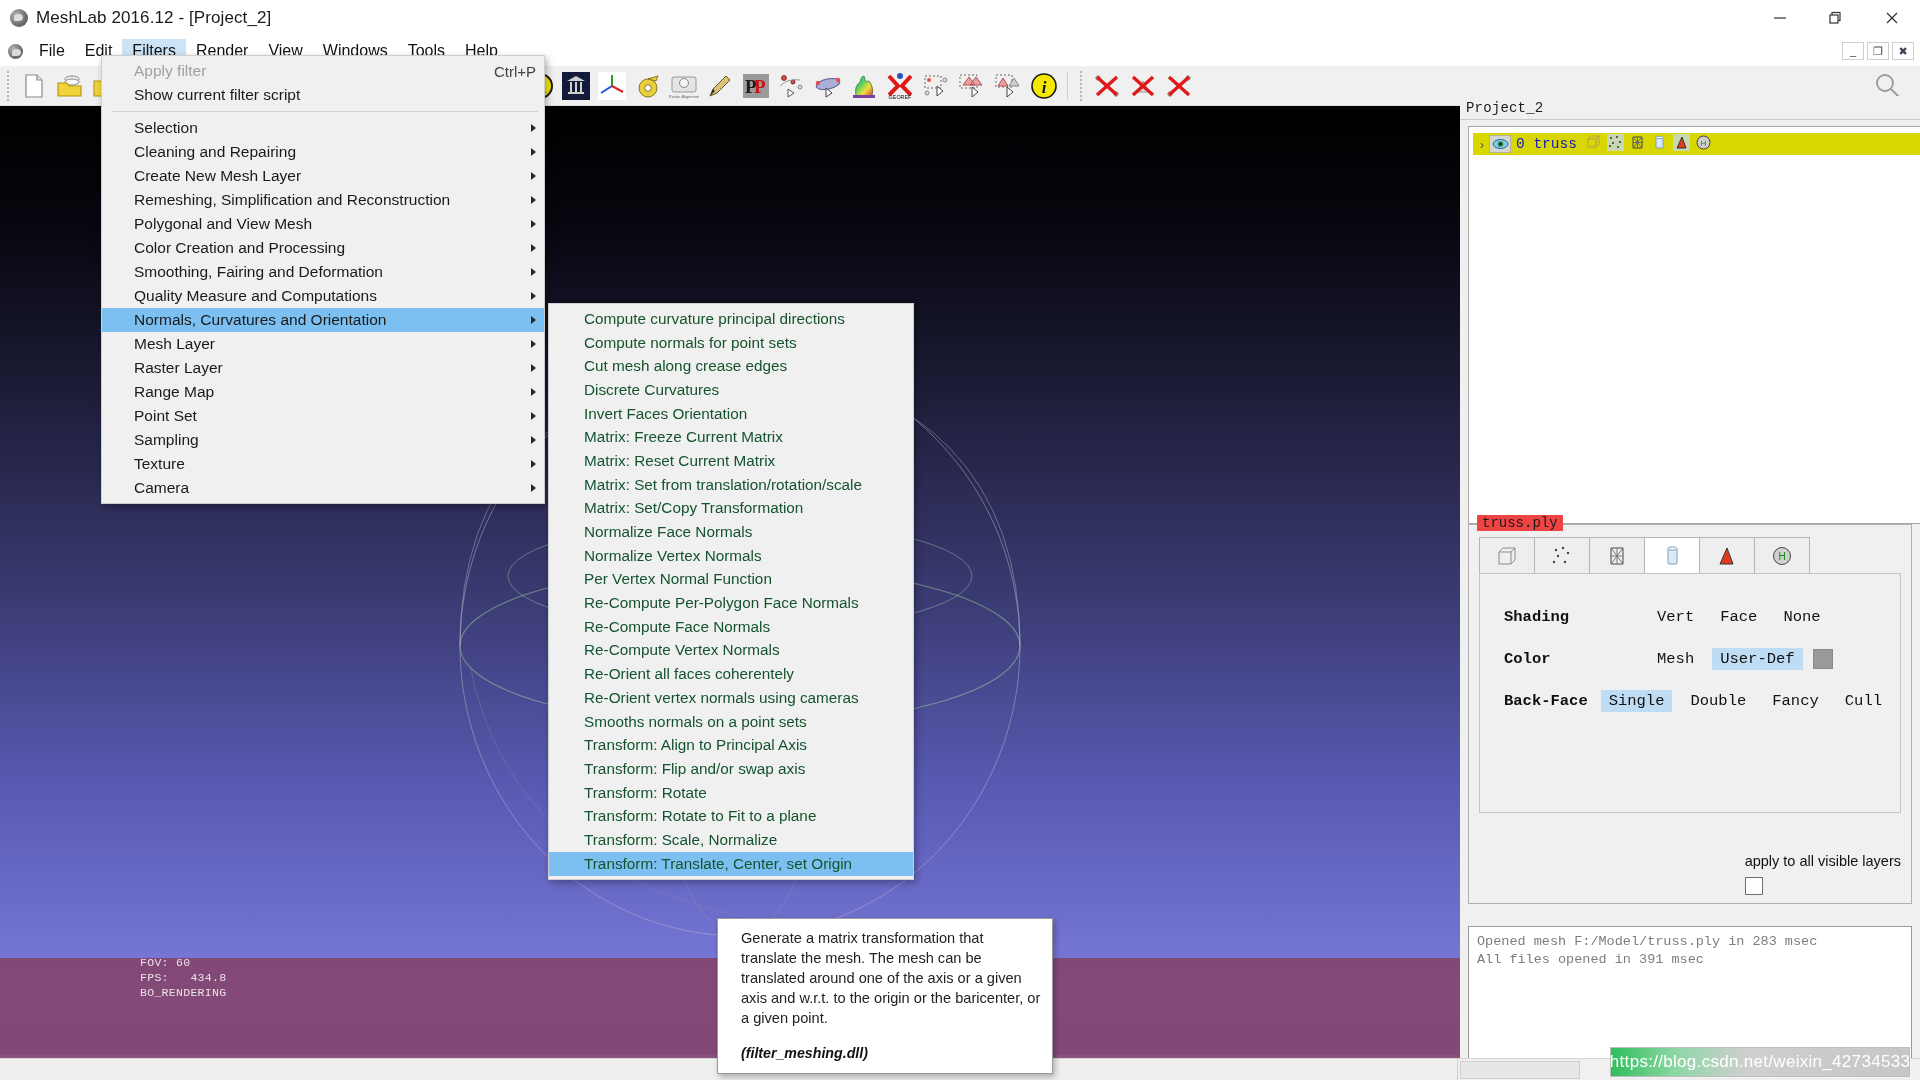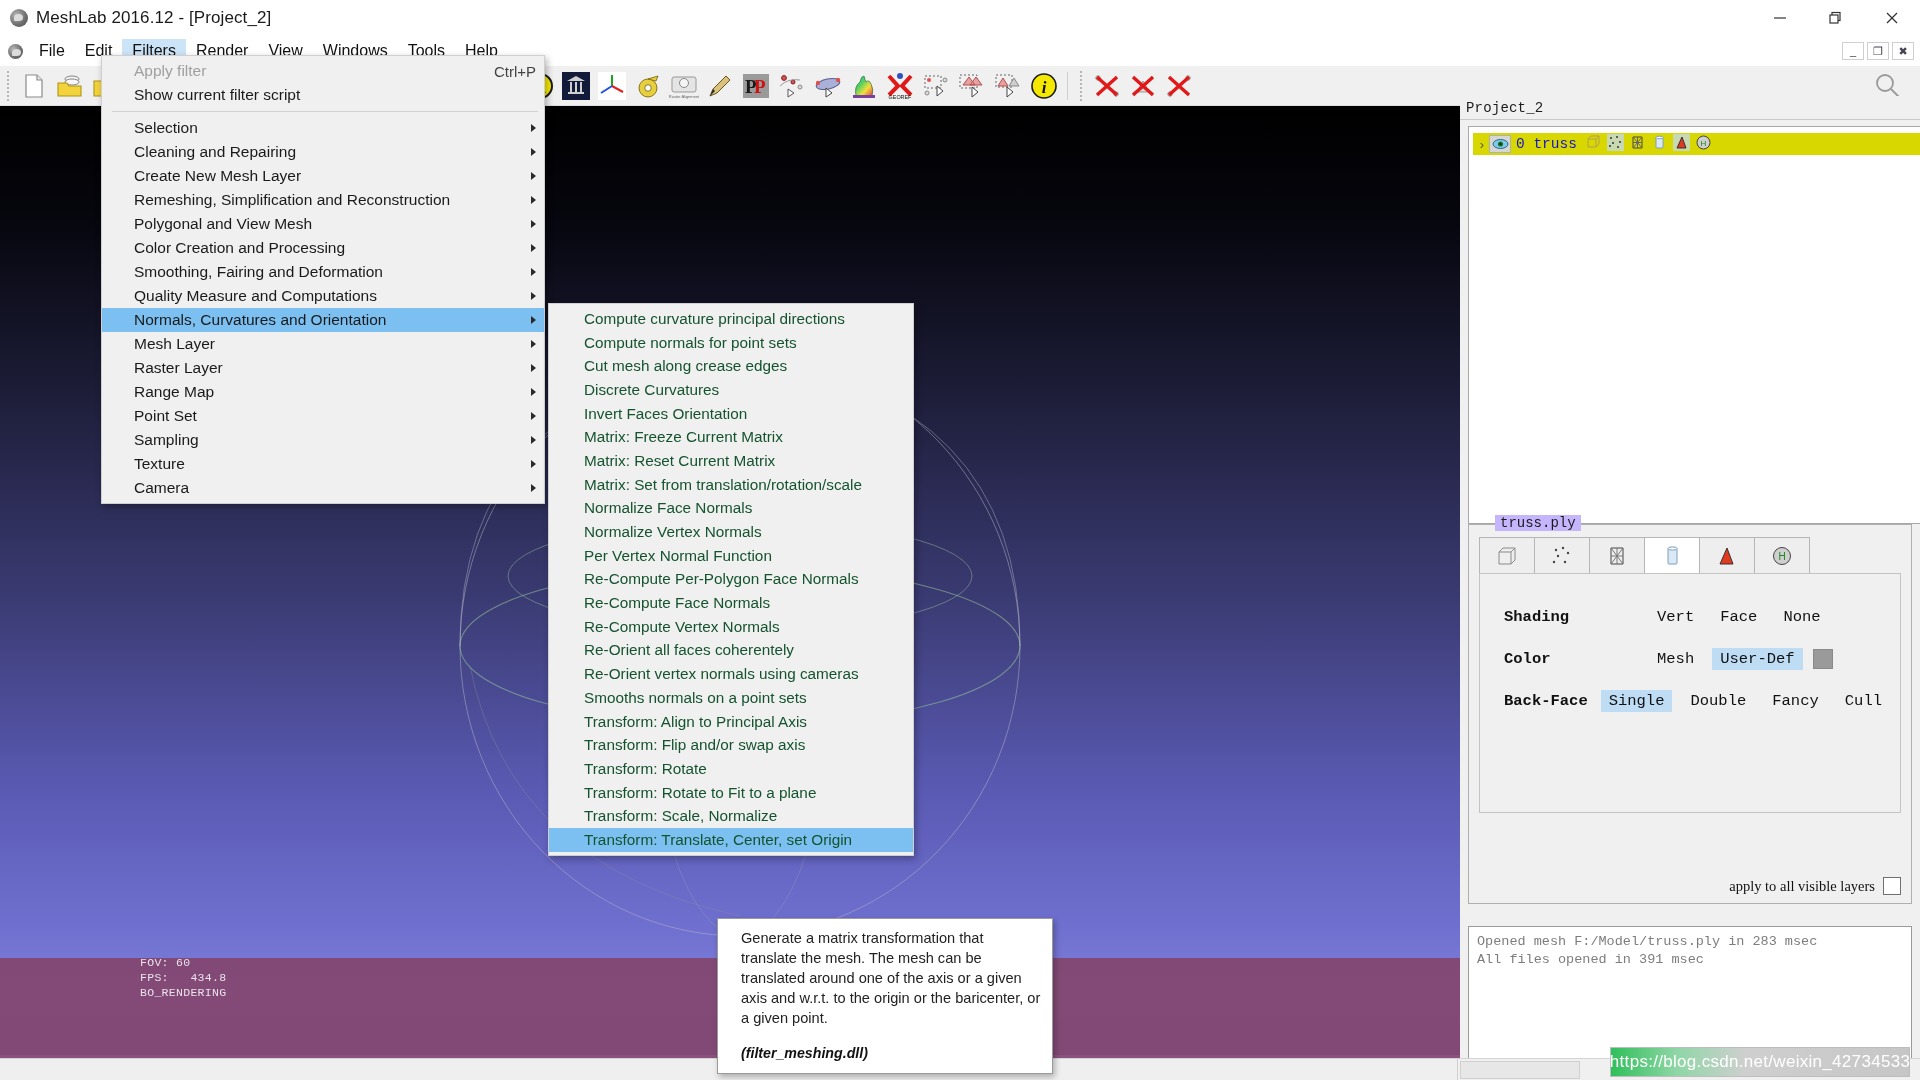--- a/index.html
+++ b/index.html
@@ -165,21 +165,21 @@
   .lr-label {
     font-family:"Liberation Mono", monospace; font-size:14.5px; color:#1414c8; margin-right:8px;
   }
   .lr-icos { display:flex; align-items:center; gap:5px; }
 
   .render-group {
     position:absolute; left:8px; top:428px; width:444px; height:380px;
     border:1px solid #b0b0b0;
   }
   .rg-legend {
-    position:absolute; left:26px; top:-10px; background:#c4b5fd; padding:0 5px;
+    position:absolute; left:8px; top:-10px; background:#ef4444; padding:0 5px;
     font-family:"Liberation Mono", monospace; font-size:14px; color:#1a1a1a;
   }
   .rg-tabs { display:flex; margin:12px 0 0 10px; }
   .rg-tab {
     width:56px;height:36px;border:1px solid #b6b6b6;border-bottom:none;background:#eeeeee;
     display:flex;align-items:center;justify-content:center; margin-right:-1px;
   }
   .rg-tab.active { background:#ffffff; }
   .rg-body {
     margin:0 10px 0 10px; border:1px solid #c4c4c4; background:#f0f0f0;
@@ -190,22 +190,22 @@
     font-family:"Liberation Mono", monospace; font-weight:bold; font-size:15.5px; color:#111;
     width:145px;
   }
   .rg-opt {
     font-family:"Liberation Mono", monospace; font-size:15.5px; color:#111;
     padding:2px 8px; margin-right:10px;
   }
   .rg-opt.on { background:#bfdcf5; }
   .rg-swatch { width:20px;height:20px;background:#9a9a9a;border:1px solid #8a8a8a; }
   .applyall {
-    position:absolute; right:10px; bottom:8px; display:flex; align-items:center; gap:8px;
-    font-family:Liberation Serif, serif; font-size:14.5px; color:#111;
+    position:absolute; right:10px; bottom:8px; display:flex; gap:8px;
+    font-family:Liberation Sans, sans-serif; font-size:14.5px; color:#111;flex-direction:column;
   }
   .applyall .cb { width:18px;height:18px;border:1px solid #707070;background:#fff; }
 
   .logbox {
     position:absolute; left:8px; top:830px; width:444px; height:200px;
     background:#ffffff; border:1px solid #9a9a9a; padding:6px 8px;
     font-family:"Liberation Mono", monospace; font-size:13.5px; color:#7d7d7d;
     line-height:18px; white-space:pre;
   }
 
@@ -602,20 +602,21 @@
 
   <div class="smenu">
     <div class="sm-row">Compute curvature principal directions</div>
     <div class="sm-row">Compute normals for point sets</div>
     <div class="sm-row">Cut mesh along crease edges</div>
     <div class="sm-row">Discrete Curvatures</div>
     <div class="sm-row">Invert Faces Orientation</div>
     <div class="sm-row">Matrix: Freeze Current Matrix</div>
     <div class="sm-row">Matrix: Reset Current Matrix</div>
     <div class="sm-row">Matrix: Set from translation/rotation/scale</div>
+    <div class="sm-row">Matrix: Set/Copy Transformation</div>
     <div class="sm-row">Normalize Face Normals</div>
     <div class="sm-row">Normalize Vertex Normals</div>
     <div class="sm-row">Per Vertex Normal Function</div>
     <div class="sm-row">Re-Compute Per-Polygon Face Normals</div>
     <div class="sm-row">Re-Compute Face Normals</div>
     <div class="sm-row">Re-Compute Vertex Normals</div>
     <div class="sm-row">Re-Orient all faces coherentely</div>
     <div class="sm-row">Re-Orient vertex normals using cameras</div>
     <div class="sm-row">Smooths normals on a point sets</div>
     <div class="sm-row">Transform: Align to Principal Axis</div>

